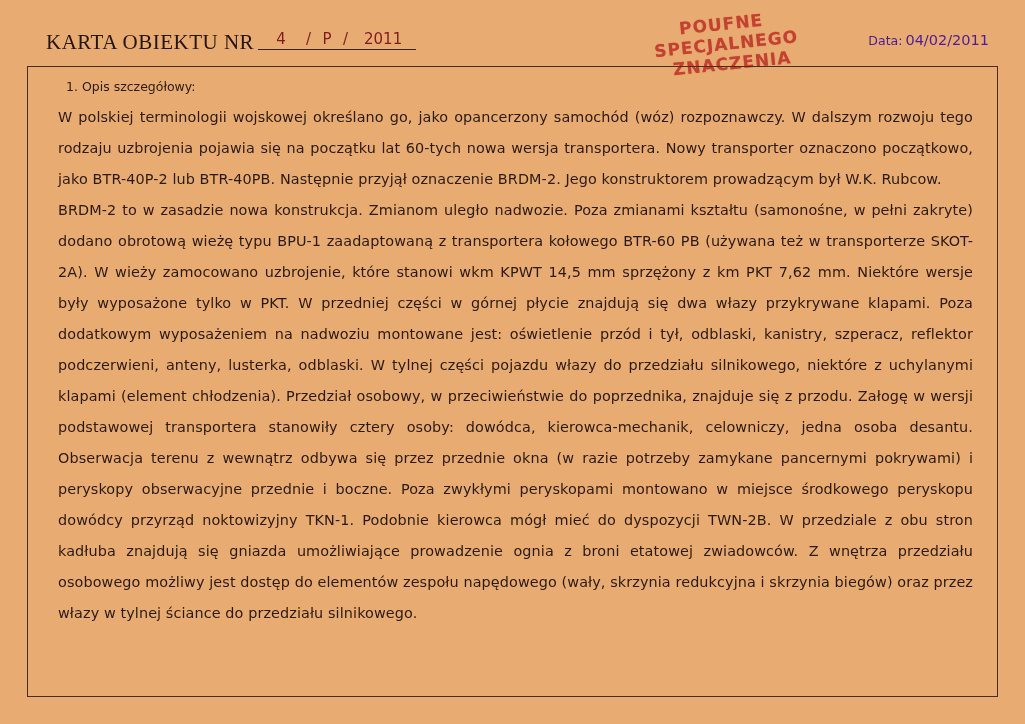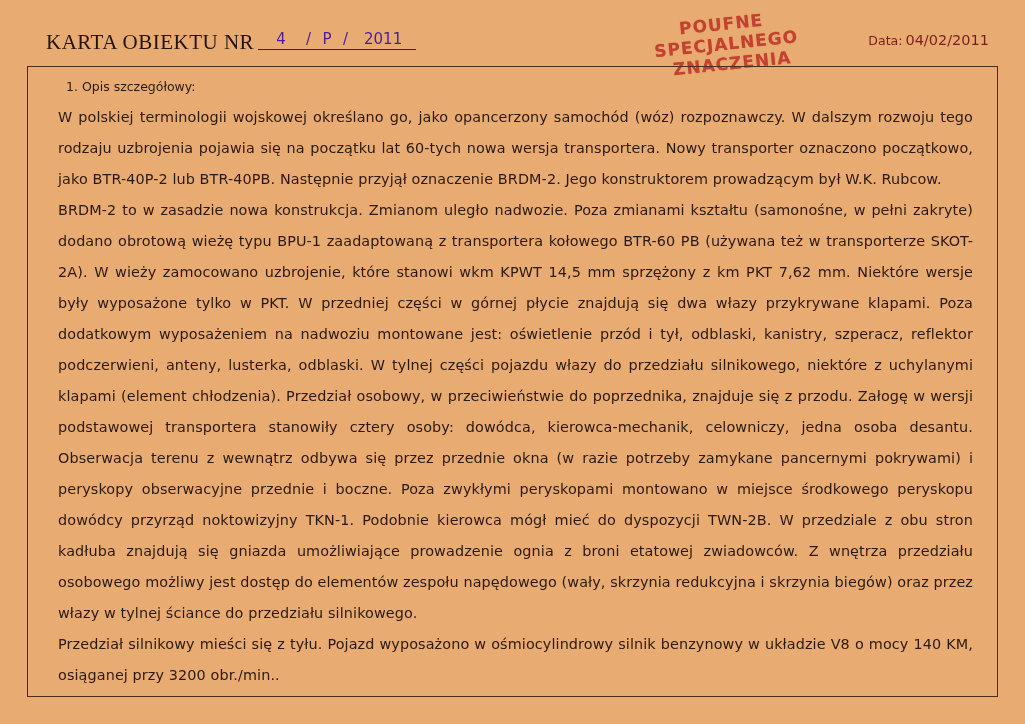--- a/index.html
+++ b/index.html
@@ -35,21 +35,21 @@
     letter-spacing: 0.5px;
     color: #241409;
     white-space: nowrap;
   }
   .nr-fields {
     position: absolute;
     left: 258px;
     top: 30px;
     font-family: "DejaVu Sans", sans-serif;
     font-size: 15px;
-    color: #4c1d95;
+    color: #7f1d1d;
     white-space: nowrap;
   }
   .nr-field {
     display: inline-block;
     text-align: center;
     border-bottom: 1.5px solid #3a2412;
     padding: 0 4px 1px 4px;
     line-height: 17px;
   }
   .nr-field.w1 { min-width: 38px; }
@@ -79,21 +79,21 @@
   .stamp div { white-space: nowrap; }
   .stamp .s2 { margin-left: 6px; }
   .stamp .s3 { margin-left: 14px; }
   .date-block {
     position: absolute;
     right: 36px;
     top: 32px;
     font-family: "DejaVu Sans", sans-serif;
     font-size: 12.5px;
     white-space: nowrap;
-    color: #7f1d1d;
+    color: #4c1d95;
   }
   .date-label {
     font-size: 12.5px;
   }
   .date-value {
     font-size: 14.5px;
     margin-left: 3px;
   }
   
   .body-box {
@@ -150,17 +150,16 @@
       <span class="date-label">Data:</span><span class="date-value">04/02/2011</span>
     </div>
 
   </div>
 
   <div class="body-box">
     <div class="section-label">1. Opis szczegółowy:</div>
     <div class="content">
       <p>W polskiej terminologii wojskowej określano go, jako opancerzony samochód (wóz) rozpoznawczy. W dalszym rozwoju tego rodzaju uzbrojenia pojawia się na początku lat 60-tych nowa wersja transportera. Nowy transporter oznaczono początkowo, jako BTR-40P-2 lub BTR-40PB. Następnie przyjął oznaczenie BRDM-2. Jego konstruktorem prowadzącym był W.K. Rubcow.</p>
       <p>BRDM-2 to w zasadzie nowa konstrukcja. Zmianom uległo nadwozie. Poza zmianami kształtu (samonośne, w pełni zakryte) dodano obrotową wieżę typu BPU-1 zaadaptowaną z transportera kołowego BTR-60 PB (używana też w transporterze SKOT-2A). W wieży zamocowano uzbrojenie, które stanowi wkm KPWT 14,5 mm sprzężony z km PKT 7,62 mm. Niektóre wersje były wyposażone tylko w PKT. W przedniej części w górnej płycie znajdują się dwa włazy przykrywane klapami. Poza dodatkowym wyposażeniem na nadwoziu montowane jest: oświetlenie przód i tył, odblaski, kanistry, szperacz, reflektor podczerwieni, anteny, lusterka, odblaski. W tylnej części pojazdu włazy do przedziału silnikowego, niektóre z uchylanymi klapami (element chłodzenia). Przedział osobowy, w przeciwieństwie do poprzednika, znajduje się z przodu. Załogę w wersji podstawowej transportera stanowiły cztery osoby: dowódca, kierowca-mechanik, celowniczy, jedna osoba desantu. Obserwacja terenu z wewnątrz odbywa się przez przednie okna (w razie potrzeby zamykane pancernymi pokrywami) i peryskopy obserwacyjne przednie i boczne. Poza zwykłymi peryskopami montowano w miejsce środkowego peryskopu dowódcy przyrząd noktowizyjny TKN-1. Podobnie kierowca mógł mieć do dyspozycji TWN-2B. W przedziale z obu stron kadłuba znajdują się gniazda  umożliwiające prowadzenie ognia z broni etatowej zwiadowców. Z wnętrza przedziału osobowego możliwy jest dostęp do elementów zespołu napędowego (wały, skrzynia redukcyjna i skrzynia biegów) oraz przez włazy w tylnej ściance do przedziału silnikowego.</p>
-      <p>Przedział silnikowy mieści się z tyłu. Pojazd wyposażono w ośmiocylindrowy silnik benzynowy w układzie V8 o mocy 140 KM, osiąganej przy 3200 obr./min..</p>
     </div>
   </div>
 
 </div>
 
 </body></html>

